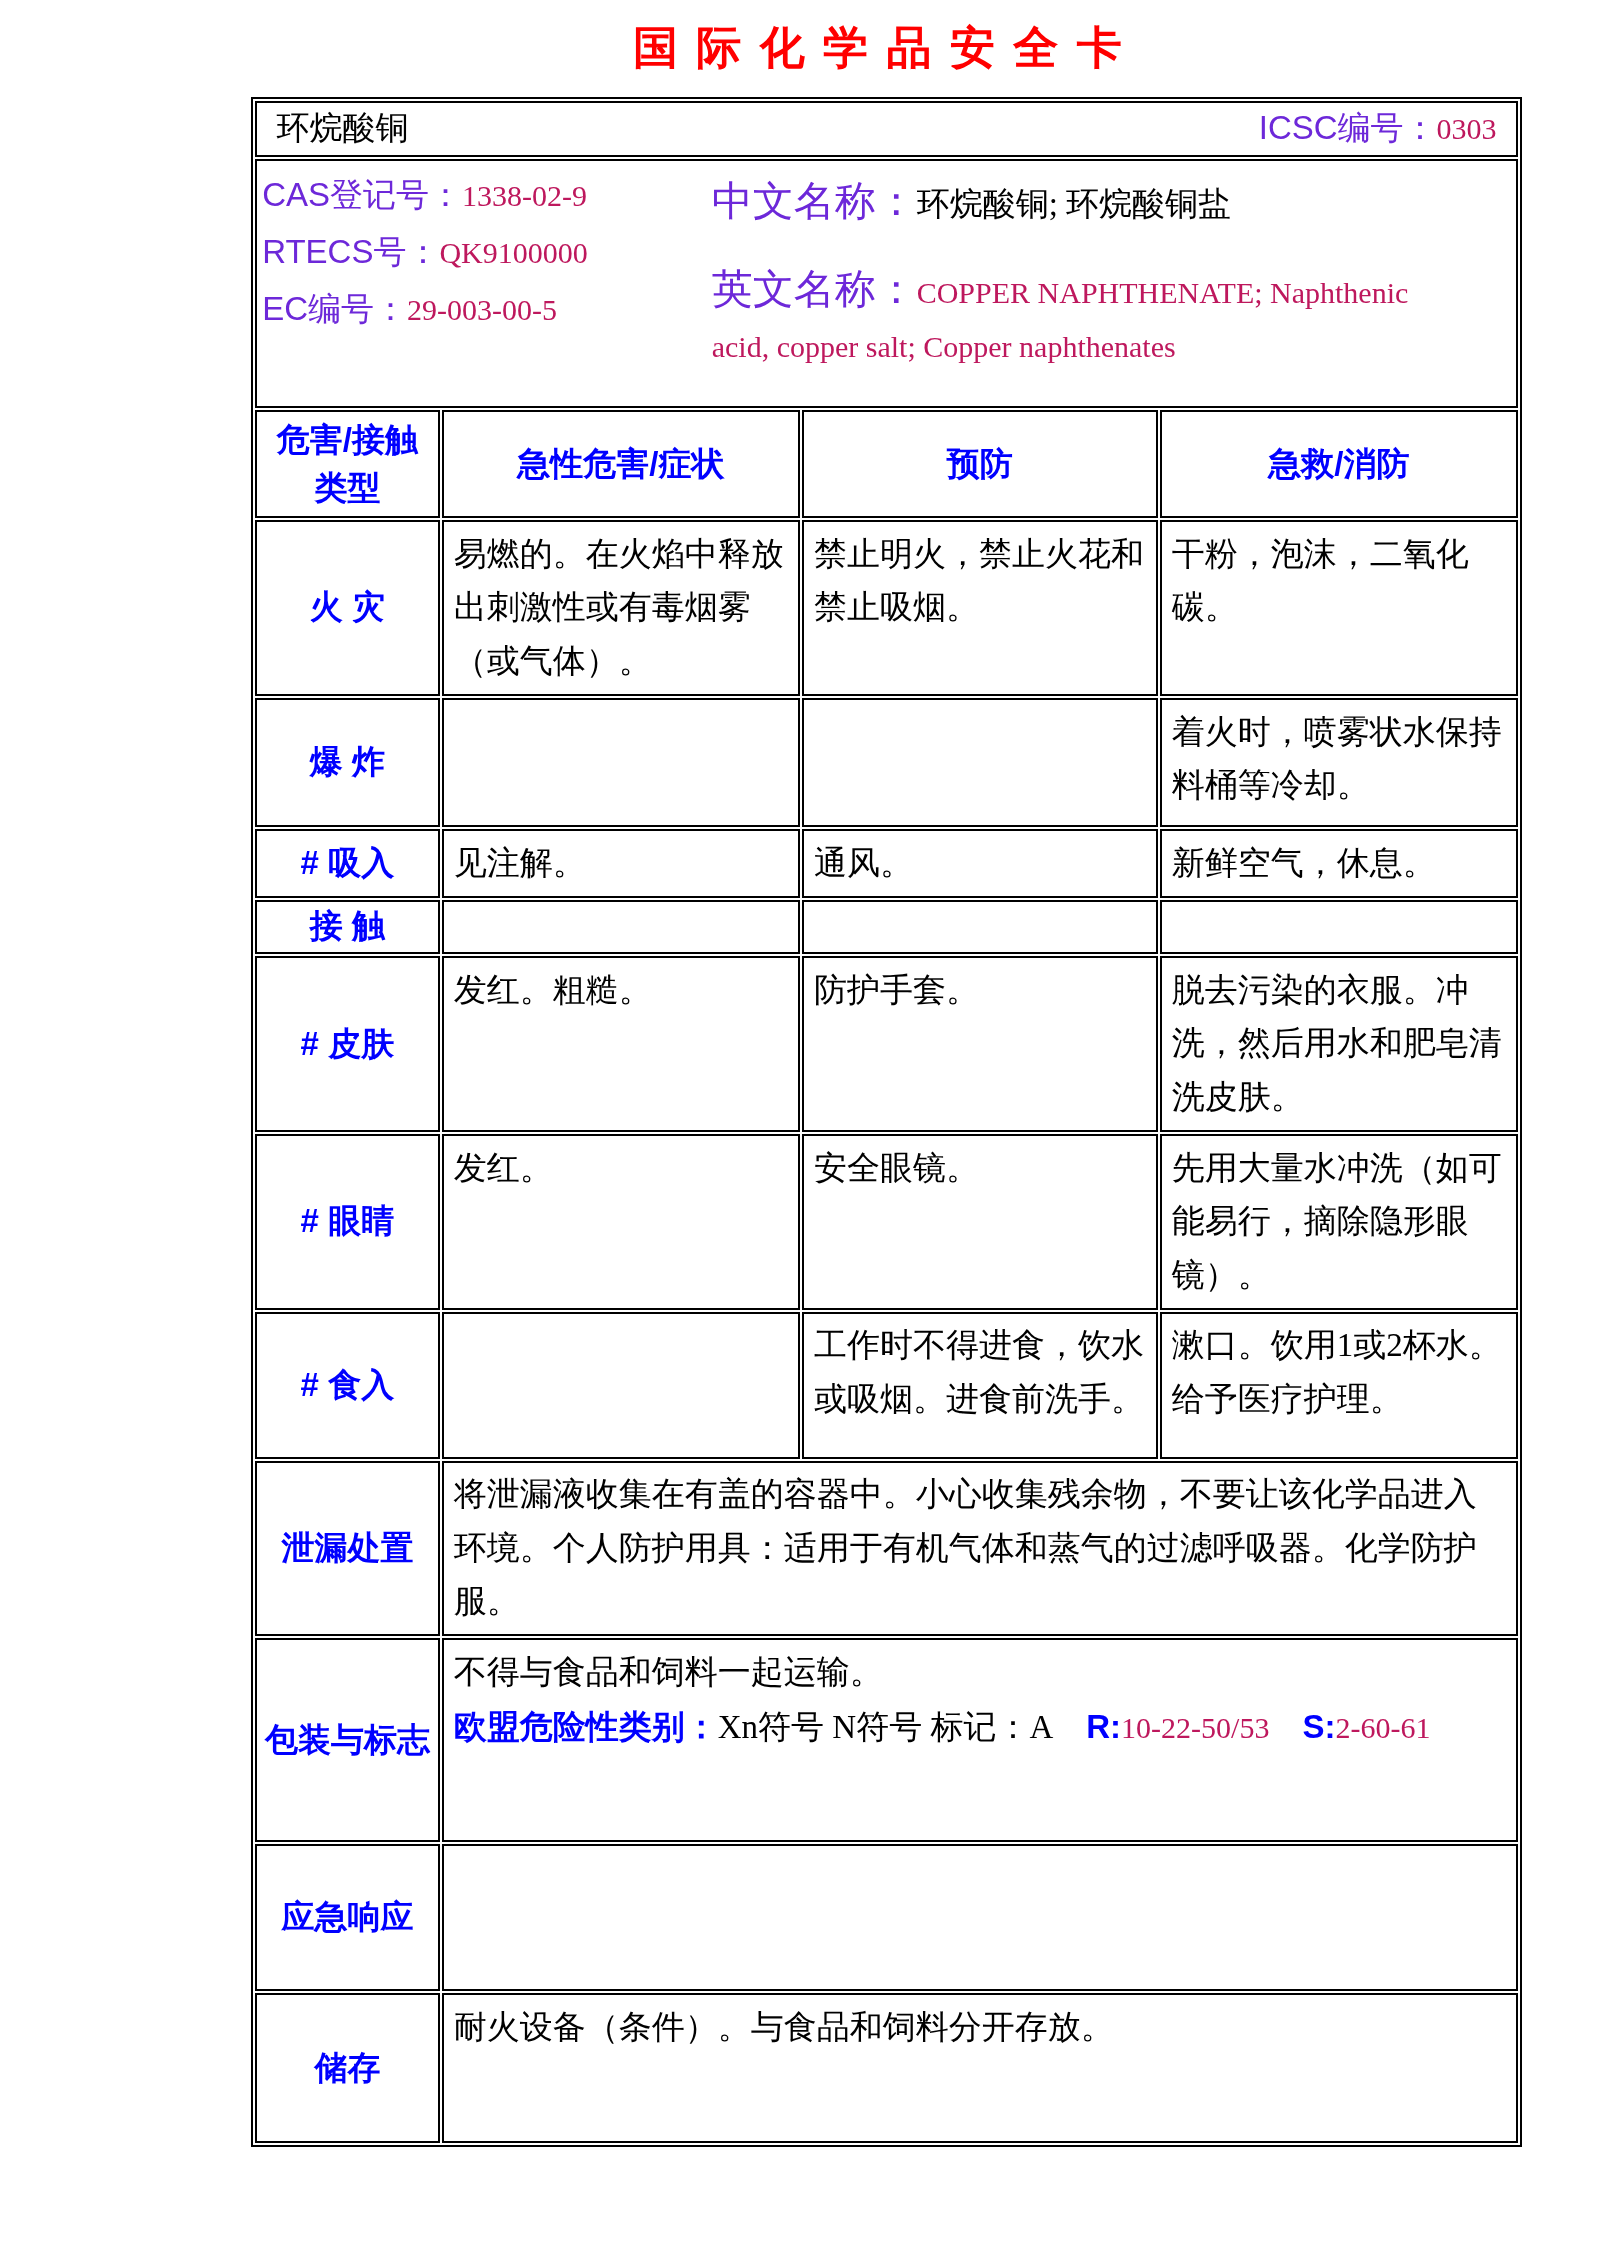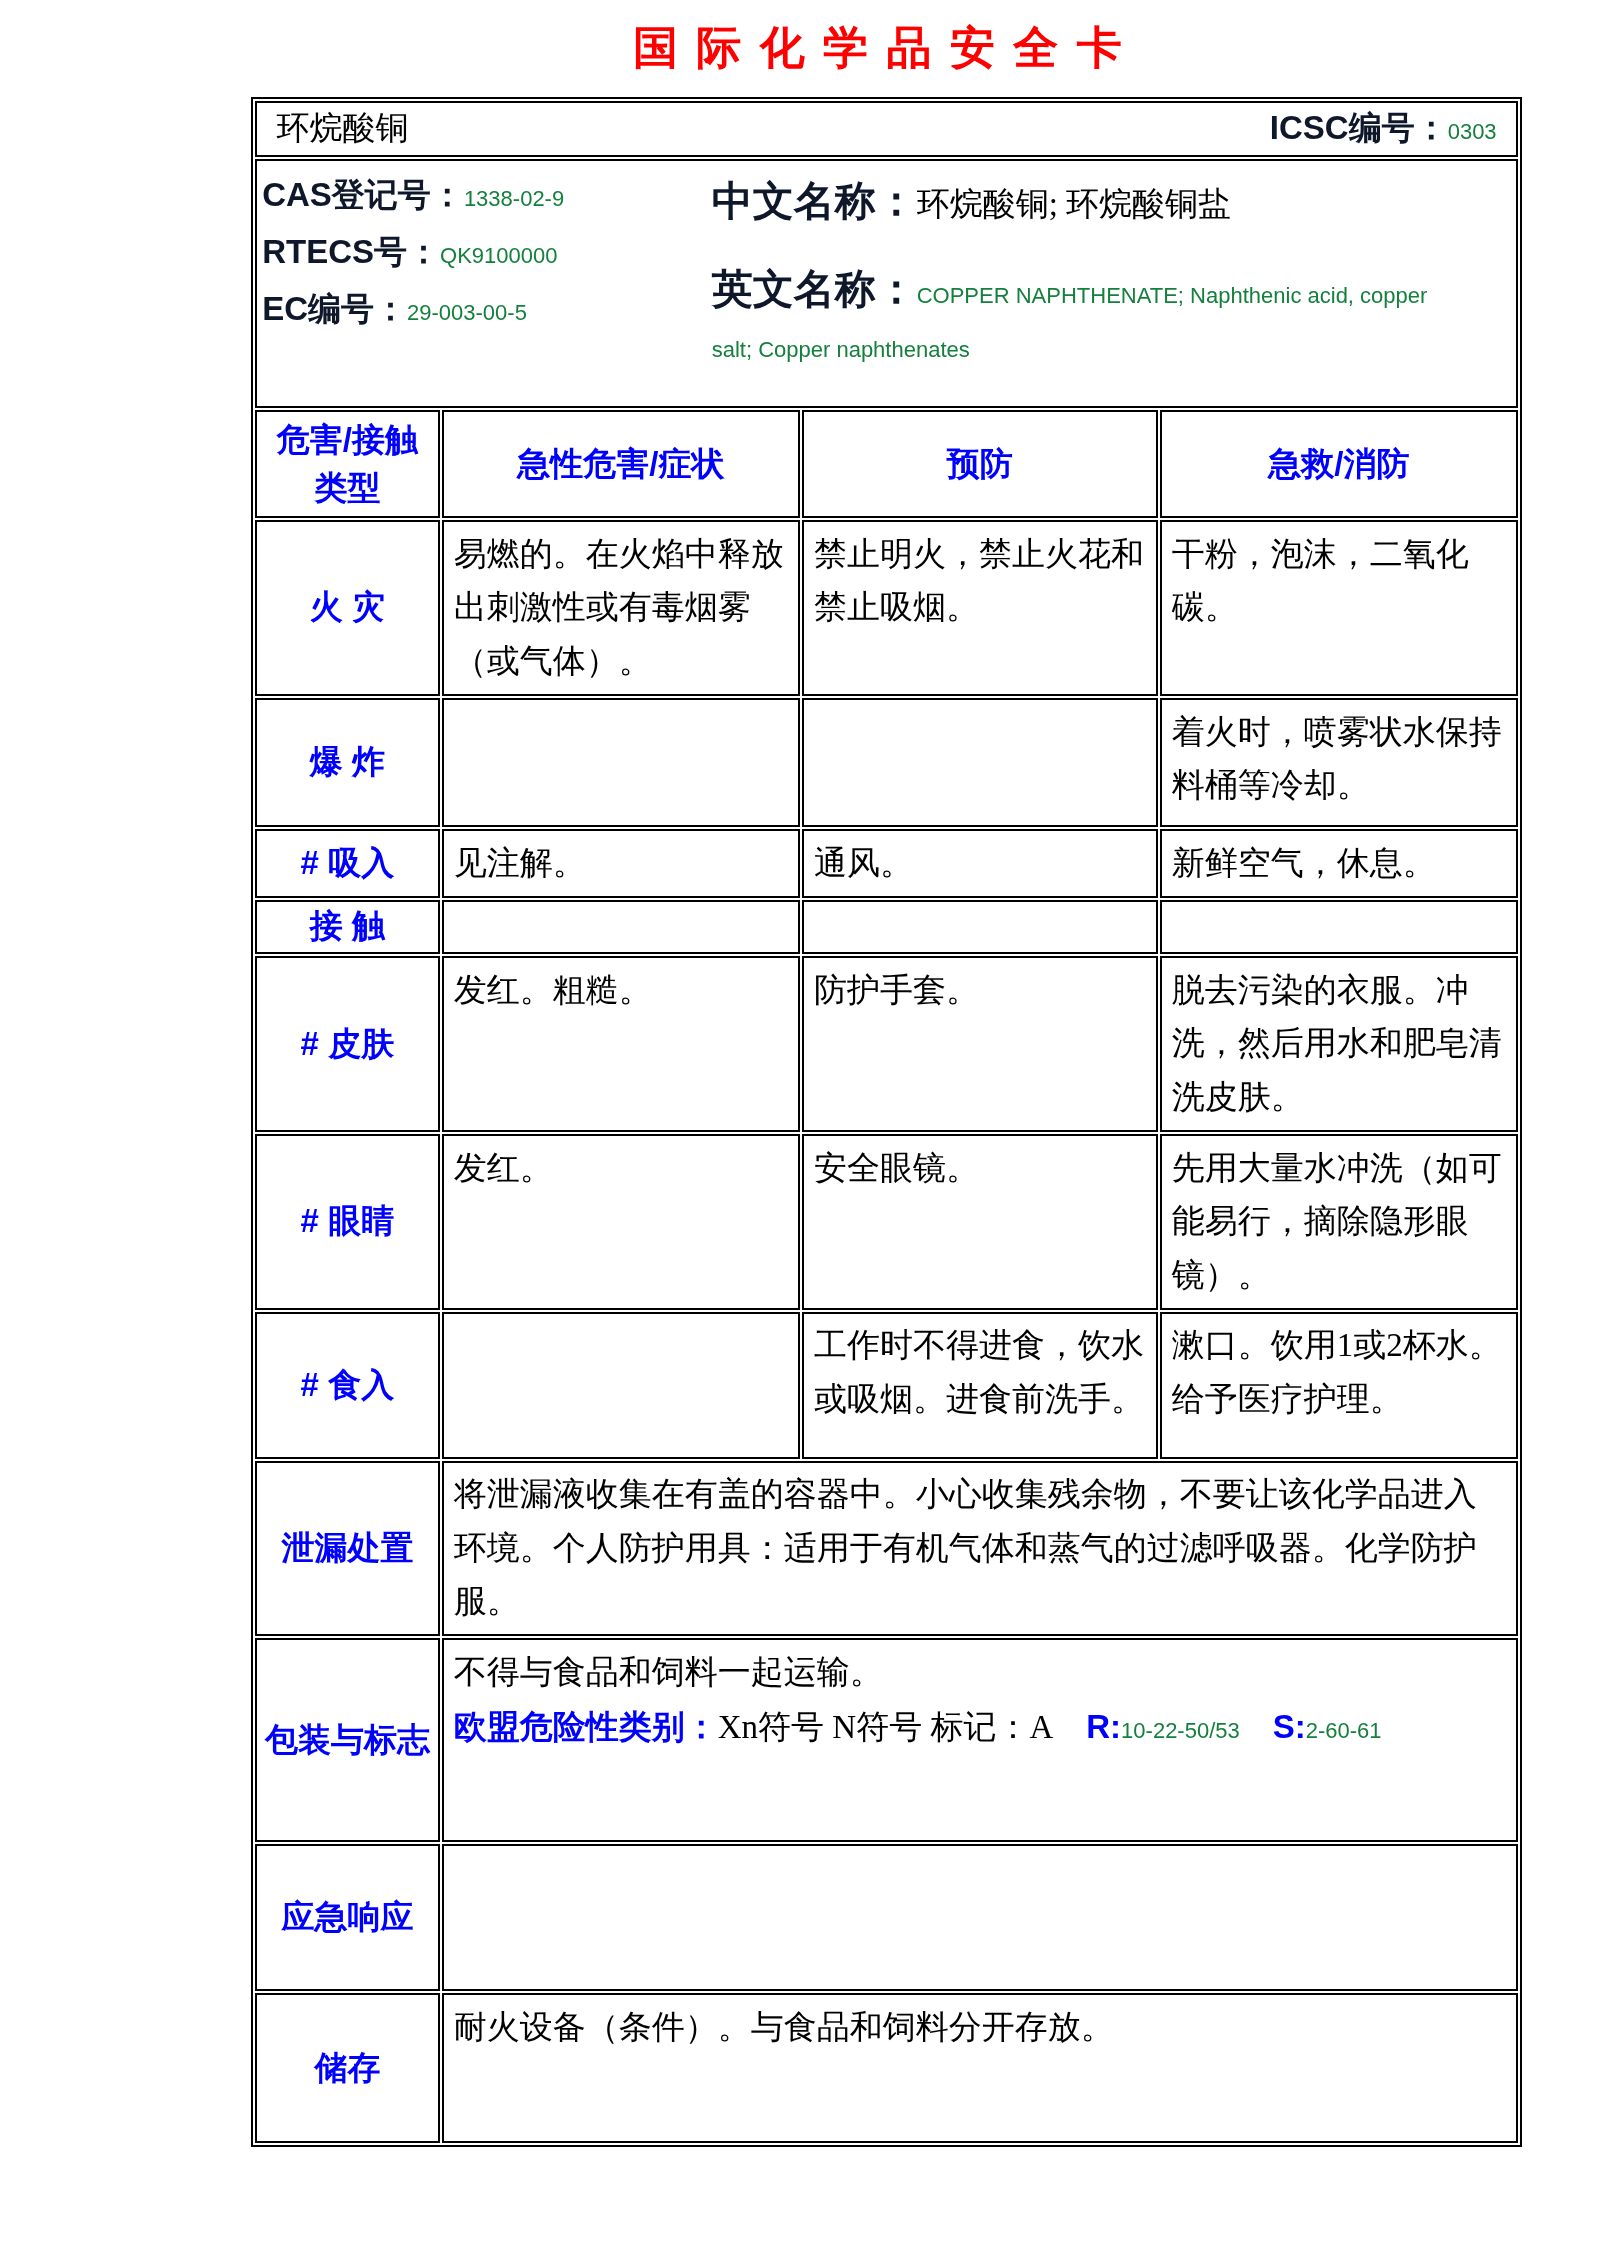--- a/index.html
+++ b/index.html
@@ -34,29 +34,29 @@
     border: 2.1px solid #000000;
     background: #ffffff;
   }
   table.card td, table.card th {
     border: 2.1px solid #000000;
     background: #ffffff;
     overflow: hidden;
   }
   
   .blue {
-    color: #0f172a;
-    font-family: "Liberation Sans", sans-serif;
-    font-weight: bold;
+    color: #6d28d9;
+    font-family: "Liberation Sans", sans-serif;
+    font-weight: normal;
   }
   
   .val {
-    font-family: Liberation Sans, sans-serif;
-    font-size: 22px;
-    color: #15803d;
+    font-family: Liberation Serif, serif;
+    font-size: 30px;
+    color: #be185d;
     font-weight: normal;
   }
   
   td.lblcell {
     color: #0000ff;
     font-family: "Liberation Sans", sans-serif;
     font-weight: bold;
     font-size: 33px;
     text-align: center;
     vertical-align: middle;

